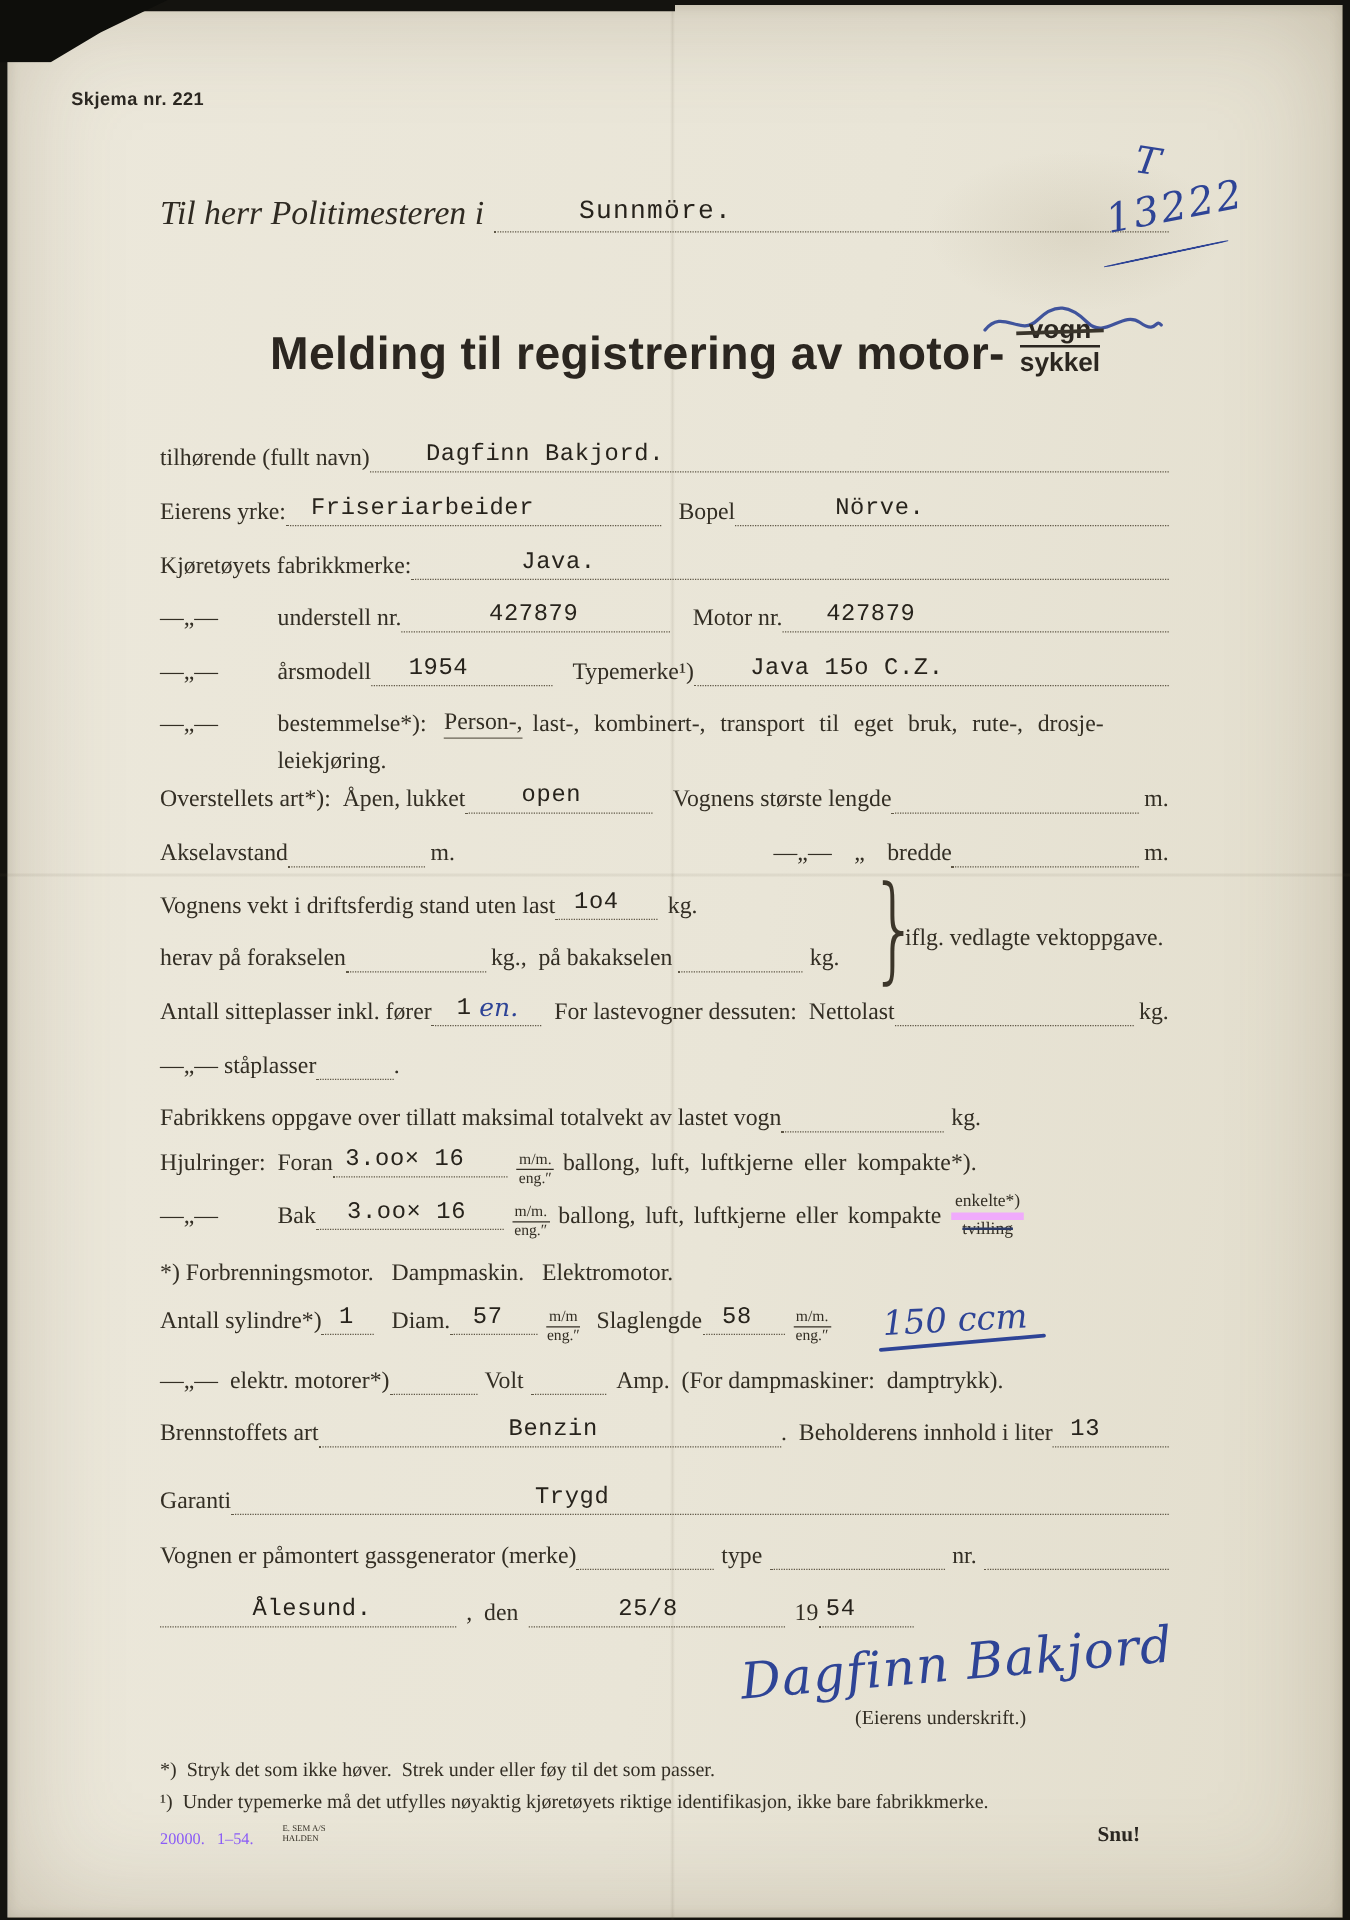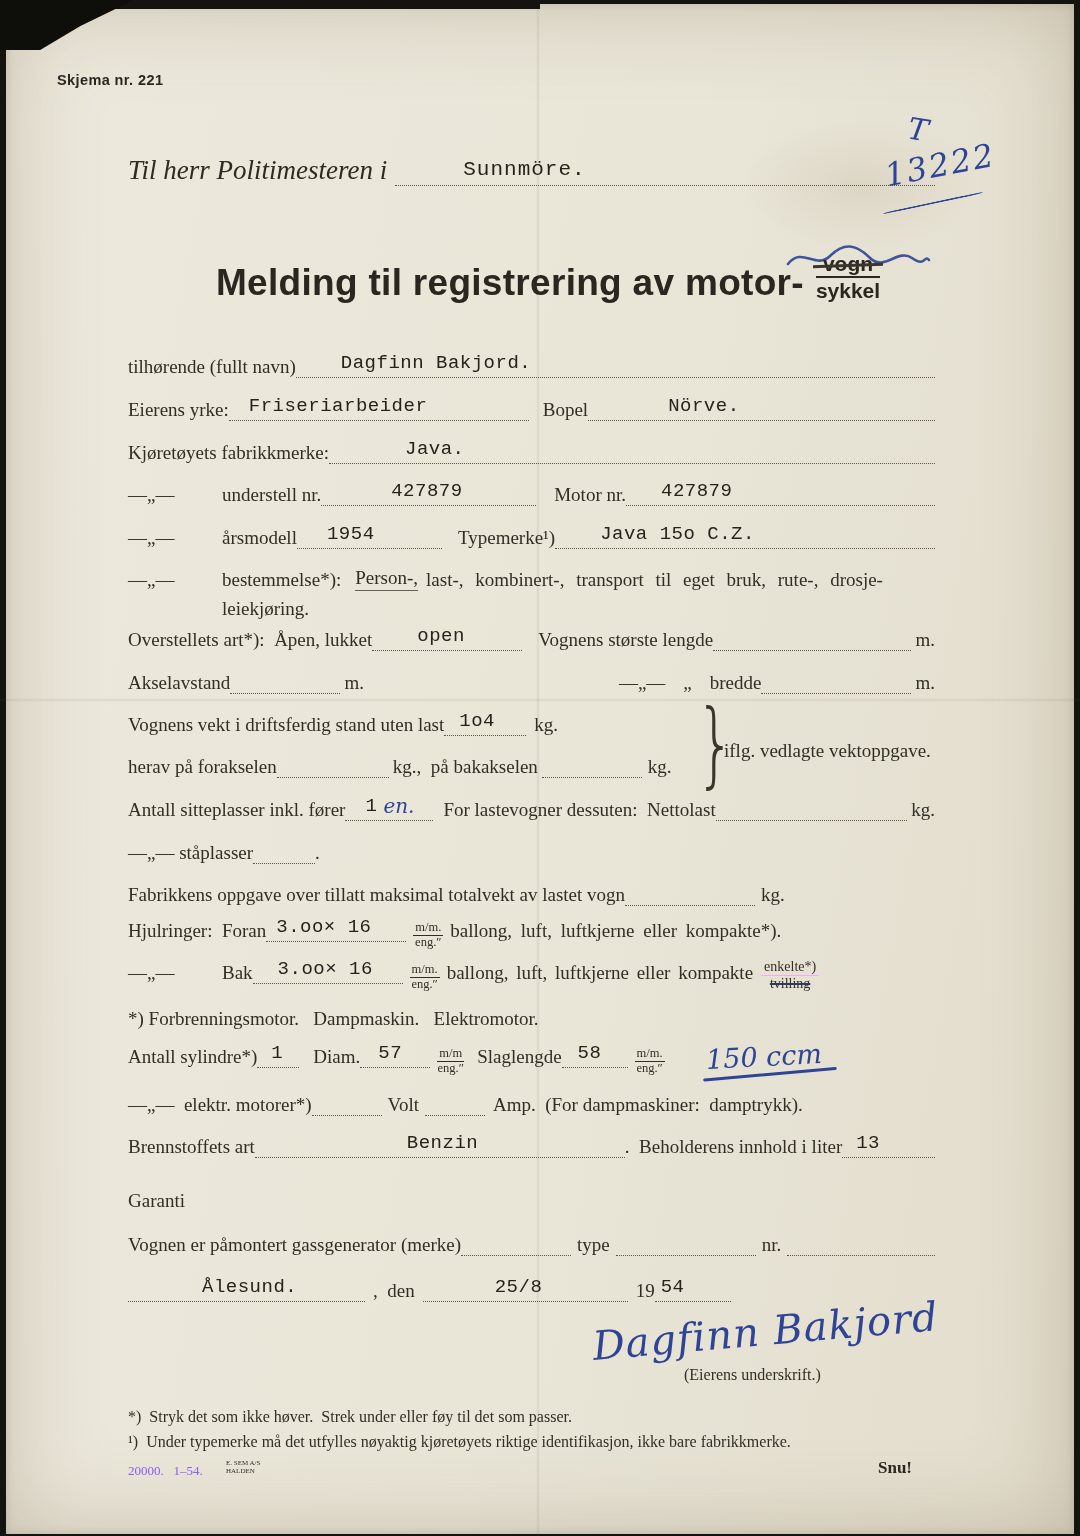--- a/index.html
+++ b/index.html
@@ -27,21 +27,21 @@
   .tv{position:absolute;bottom:3px;font-family:"Liberation Mono",monospace;font-size:19px;
       letter-spacing:.5px;color:#27231c;white-space:nowrap;}
   .hand{font-family:"DejaVu Serif",serif;font-style:italic;color:#2e4496;}
   .tvh{position:absolute;bottom:2px;font-size:20px;white-space:nowrap;}
   .ditto{flex:none;width:94px;}
   .frac{display:flex;flex-direction:column;align-items:center;font-size:12.5px;line-height:1.05;
         margin:0 7px;transform:translateY(7px);}
   .frac .ft{border-bottom:1px solid #332e24;padding:0 2px 1px;}
   .opt{display:flex;flex-direction:column;align-items:center;font-size:14px;line-height:1.12;
        margin-left:8px;transform:translateY(8px);}
-  .opt .ft{border-bottom:1px solid #f0abfc;padding:0 3px 1px;}
+  .opt .ft{border-bottom:6px solid #f0abfc;padding:0 3px 1px;}
   .opt .struck{text-decoration:line-through;text-decoration-thickness:2px;text-decoration-color:#2c3a66;}
   .u{border-bottom:1.5px solid rgba(60,54,40,.75);padding-bottom:1px;}
 
   .schema{position:absolute;top:72px;left:57px;font-family:"Liberation Sans",sans-serif;
           font-weight:700;font-size:14.5px;letter-spacing:.4px;color:#2b2721;}
   .hdr-row{position:absolute;top:150px;left:128px;width:807px;display:flex;align-items:flex-end;
            height:36px;}
   .hdr-lbl{font-style:italic;font-size:27px;color:#2f2a22;flex:none;padding-right:8px;}
   .hdr-dots{flex:1;position:relative;border-bottom:1.8px dotted rgba(70,62,45,.85);height:32px;}
   .hdr-tv{position:absolute;bottom:4px;left:68px;font-family:"Liberation Mono",monospace;
@@ -131,21 +131,21 @@
   </span>
   <span class="lbl" style="margin-left:14px">Bopel</span>
   <span class="dots grow">
     <span class="tv" style="left:80px">Nörve.</span>
   </span>
 </div>
 
 <div class="row" style="top:438px">
   <span class="lbl">Kjøretøyets fabrikkmerke:</span>
   <span class="dots grow">
-    <span class="tv" style="left:76px">Java.</span>
+    <span class="tv" style="left:88px">Java.</span>
   </span>
 </div>
 
 <div class="row" style="top:480px">
   <span class="ditto">—„—</span>
   <span class="lbl">understell nr.</span>
   <span class="dots" style="width:215px">
     <span class="tv" style="left:70px">427879</span>
   </span>
   <span class="lbl" style="margin-left:18px">Motor nr.</span>
@@ -315,20 +315,23 @@
     <span class="tv" style="left:152px">Benzin</span>
   </span>
   <span class="lbl">.&nbsp; Beholderens innhold i liter</span>
   <span class="dots grow">
     <span class="tv" style="left:14px">13</span>
   </span>
 </div>
 
 <div class="row" style="top:1186px">
   <span class="lbl">Garanti</span>
+  <span class="dots grow">
+    <span class="tv" style="left:243px">Trygd</span>
+  </span>
 </div>
 
 <div class="row" style="top:1230px">
   <span class="lbl">Vognen er påmontert gassgenerator (merke)</span>
   <span class="dots" style="width:110px"></span>
   <span class="lbl" style="margin:0 6px">type</span>
   <span class="dots" style="width:140px"></span>
   <span class="lbl" style="margin:0 6px">nr.</span>
   <span class="dots grow"></span>
 </div>

